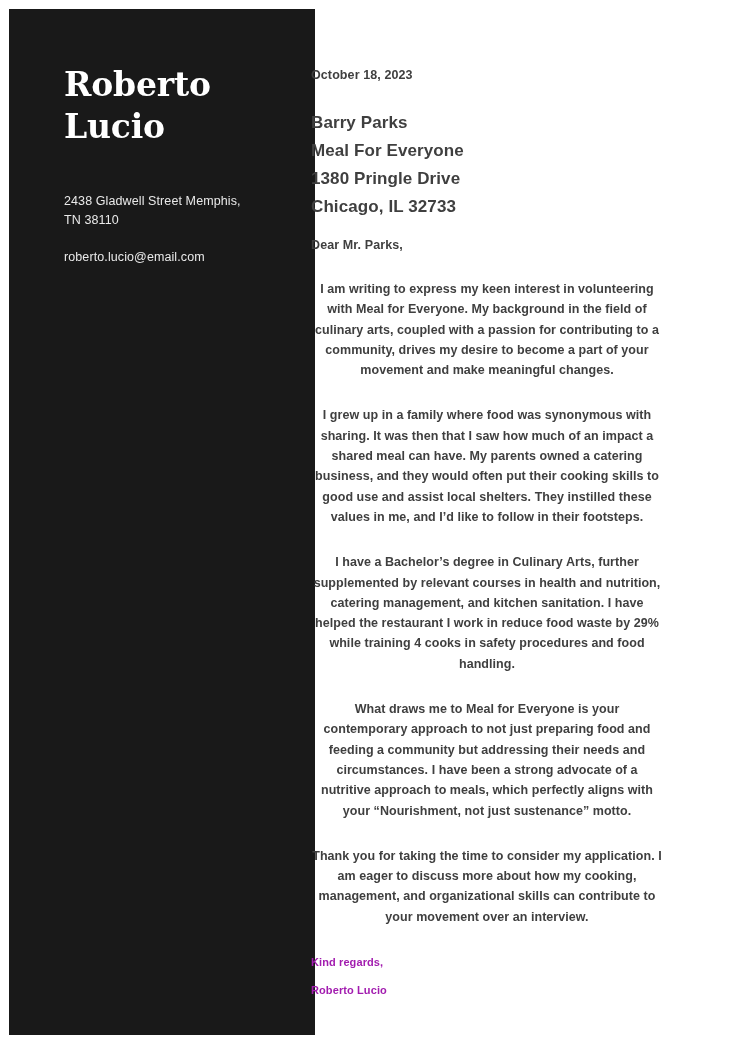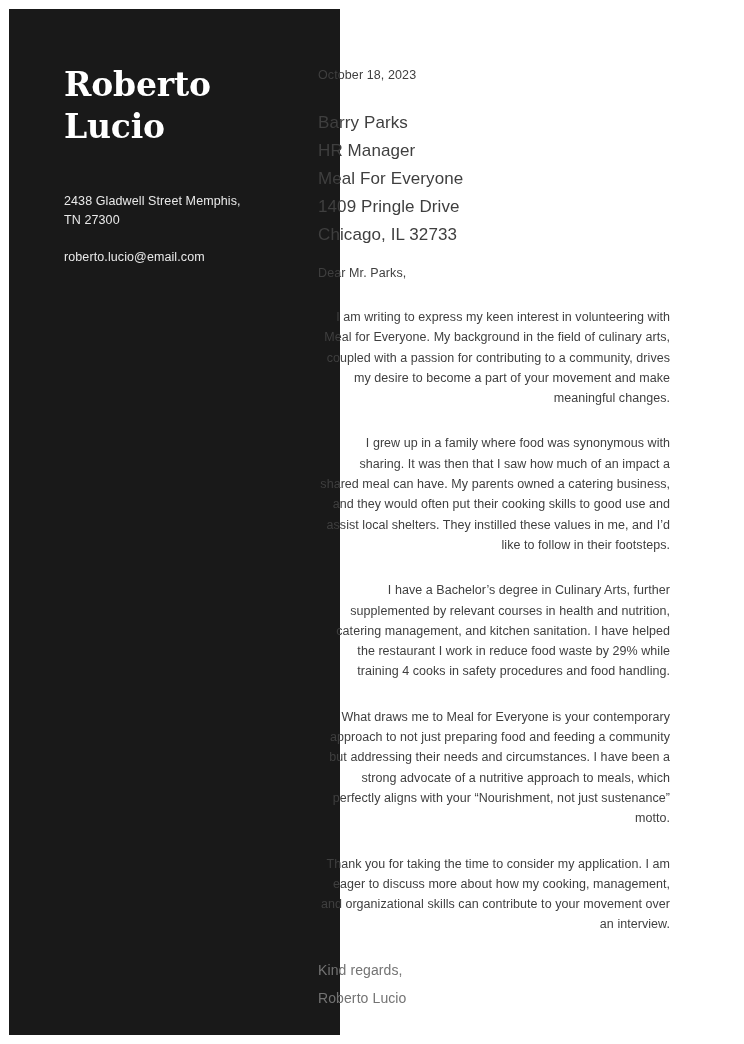--- a/index.html
+++ b/index.html
@@ -21,21 +21,21 @@
     position: absolute;
     inset: 0;
     background: #ffffff;
   }
 
   
   .sidebar {
     position: absolute;
     left: 9px;
     top: 9px;
-    width: 331px;
+    width: 306px;
     height: 1026px;
     background: #191919;
     box-sizing: border-box;
     padding: 0;
   }
   .sidebar-inner {
     position: absolute;
     left: 55px;
     top: 55px;
     right: 22px;
@@ -62,23 +62,24 @@
     color: #e9e9e9;
     margin-bottom: 18px;
     letter-spacing: 0.1px;
   }
   .contact-item:last-child { margin-bottom: 0; }
   .contact-item .addr-line { display: block; }
 
   
   .letter {
     position: absolute;
-    left: 318px;
+    left: 311px;
     top: 66px;
     width: 352px;
+    font-weight: bold;
   }
   .letter-date {
     font-size: 12.5px;
     line-height: 18px;
     color: #3f3f3f;
     margin-bottom: 30px;
     letter-spacing: 0.1px;
   }
   .recipient-line {
     font-size: 17px;
@@ -95,29 +96,29 @@
     margin-bottom: 0;
     letter-spacing: 0.1px;
   }
   .body-paragraph {
     font-size: 12.5px;
     line-height: 20.3px;
     color: #3f3f3f;
     margin: 0;
     padding-top: 25px;
     letter-spacing: 0.05px;
-    text-align: right;
+    text-align: center;
   }
   .closing-block {
     padding-top: 26px;
   }
   .closing-line {
-    font-size: 14px;
+    font-size: 11px;
     line-height: 18px;
-    color: #737373;
+    color: #a21caf;
     margin-bottom: 10px;
     letter-spacing: 0.1px;
   }
   .closing-line:last-child { margin-bottom: 0; }
 </style>
 </head>
 <body>
 
 <div class="page">
 
@@ -125,37 +126,36 @@
     <div class="sidebar-inner">
 
       <div class="name-block">
         <div class="name-line">Roberto</div>
         <div class="name-line">Lucio</div>
       </div>
 
       <div class="contact-block">
         <div class="contact-item">
           <span class="addr-line">2438 Gladwell Street Memphis,</span>
-          <span class="addr-line">TN 27300</span>
+          <span class="addr-line">TN 38110</span>
         </div>
         <div class="contact-item">roberto.lucio@email.com</div>
       </div>
 
     </div>
   </aside>
 
   <main class="letter">
 
     <div class="letter-date">October 18, 2023</div>
 
     <div>
       <div class="recipient-line">Barry Parks</div>
-      <div class="recipient-line">HR Manager</div>
       <div class="recipient-line">Meal For Everyone</div>
-      <div class="recipient-line">1409 Pringle Drive</div>
+      <div class="recipient-line">1380 Pringle Drive</div>
       <div class="recipient-line">Chicago, IL 32733</div>
     </div>
 
     <div class="salutation">Dear Mr. Parks,</div>
 
     <p class="body-paragraph">I am writing to express my keen interest in volunteering with Meal for Everyone. My background in the field of culinary arts, coupled with a passion for contributing to a community, drives my desire to become a part of your movement and make meaningful changes.</p>
     <p class="body-paragraph">I grew up in a family where food was synonymous with sharing. It was then that I saw how much of an impact a shared meal can have. My parents owned a catering business, and they would often put their cooking skills to good use and assist local shelters. They instilled these values in me, and I’d like to follow in their footsteps.</p>
     <p class="body-paragraph">I have a Bachelor’s degree in Culinary Arts, further supplemented by relevant courses in health and nutrition, catering management, and kitchen sanitation. I have helped the restaurant I work in reduce food waste by 29% while training 4 cooks in safety procedures and food handling.</p>
     <p class="body-paragraph">What draws me to Meal for Everyone is your contemporary approach to not just preparing food and feeding a community but addressing their needs and circumstances. I have been a strong advocate of a nutritive approach to meals, which perfectly aligns with your “Nourishment, not just sustenance” motto.</p>
     <p class="body-paragraph">Thank you for taking the time to consider my application. I am eager to discuss more about how my cooking, management, and organizational skills can contribute to your movement over an interview.</p>

